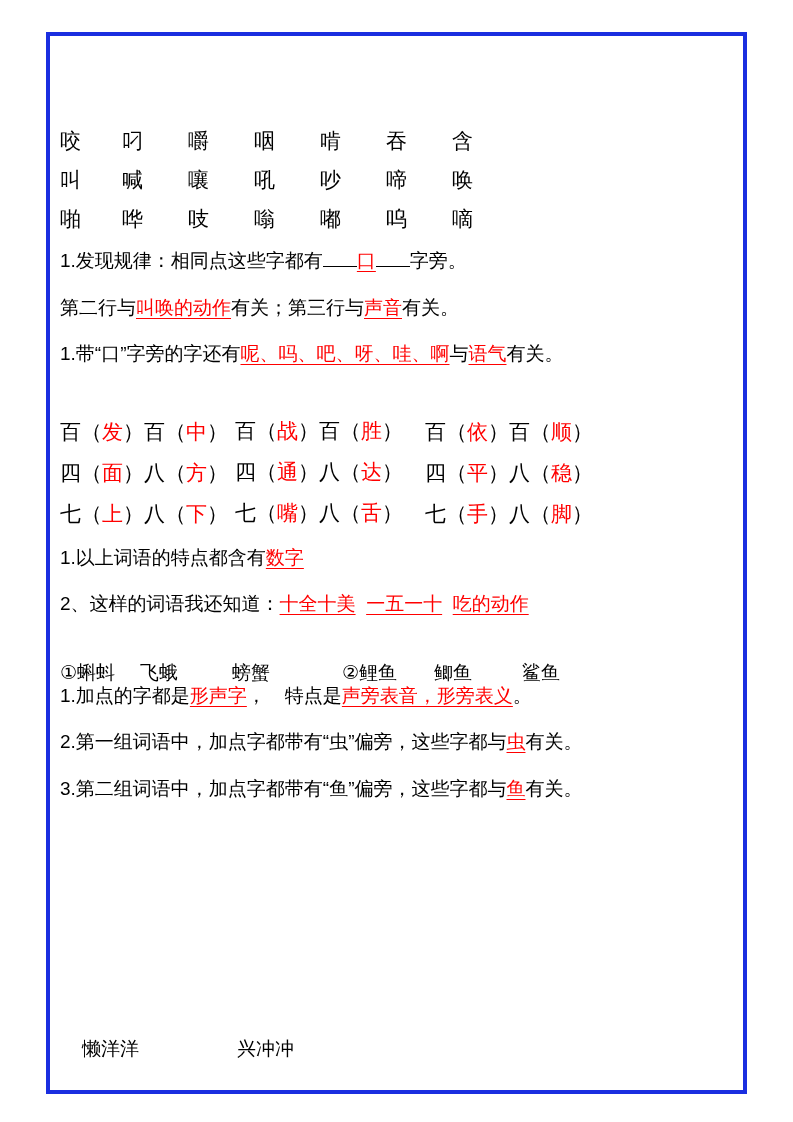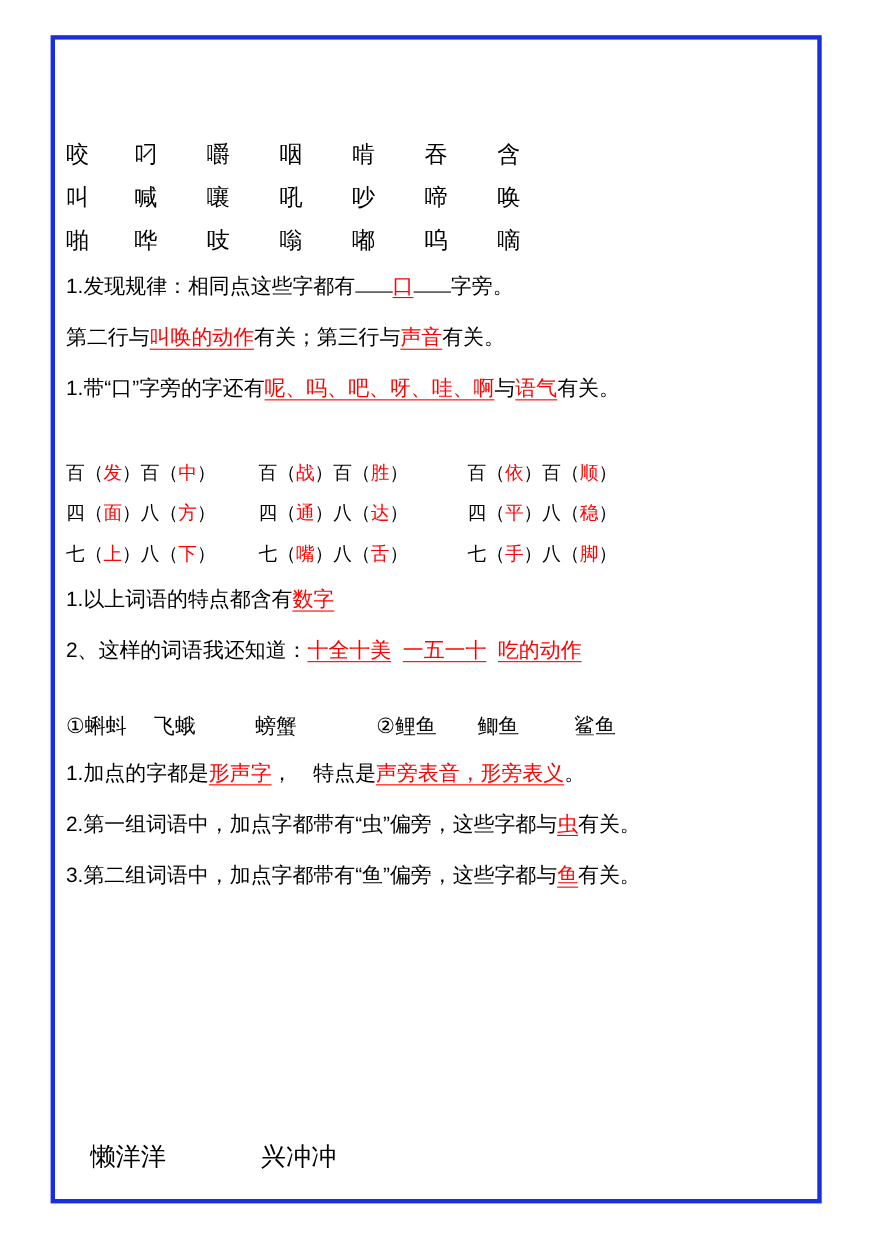--- a/index.html
+++ b/index.html
@@ -59,50 +59,49 @@
   }
   .ul {
     text-decoration: underline;
     text-underline-offset: 4px;
   }
   .gap-med { height: 26px; }
   .gap-large { height: 34px; }
 
   .idiom-row {
     display: flex;
-    font-size: 17px;
+    font-size: 21px;
     line-height: 1.0;
     margin-bottom: 20px;
   }
   .idiom-row .grp {
     width: 175px;
     white-space: nowrap;
   }
   .idiom-row .grp.second { width: 190px; font-family: Liberation Serif, serif; }
 
   .word-row {
     display: flex;
     font-size: 19px;
     line-height: 1.0;
-    margin-bottom: 20px;
     white-space: nowrap;
   }
   .word-row .w1 { width: 80px; }
   .word-row .w2 { width: 92px; }
   .word-row .w3 { width: 110px; }
   .word-row .w4 { width: 92px; }
   .word-row .w5 { width: 88px; }
   .word-row .w6 { width: 80px; }
   .bottom-row {
     position: absolute;
     left: 82px;
     top: 1036px;
     width: 620px;
     display: flex;
-    font-size: 23px;
+    font-size: 19px;
     align-items: center;
   }
   .bottom-row .bcell { width: 155px; white-space: nowrap; }
   .spacer-ul {
     display: inline-block;
     border-bottom: 1px solid #000;
     width: 34px;
   }
 </style>
 </head>

